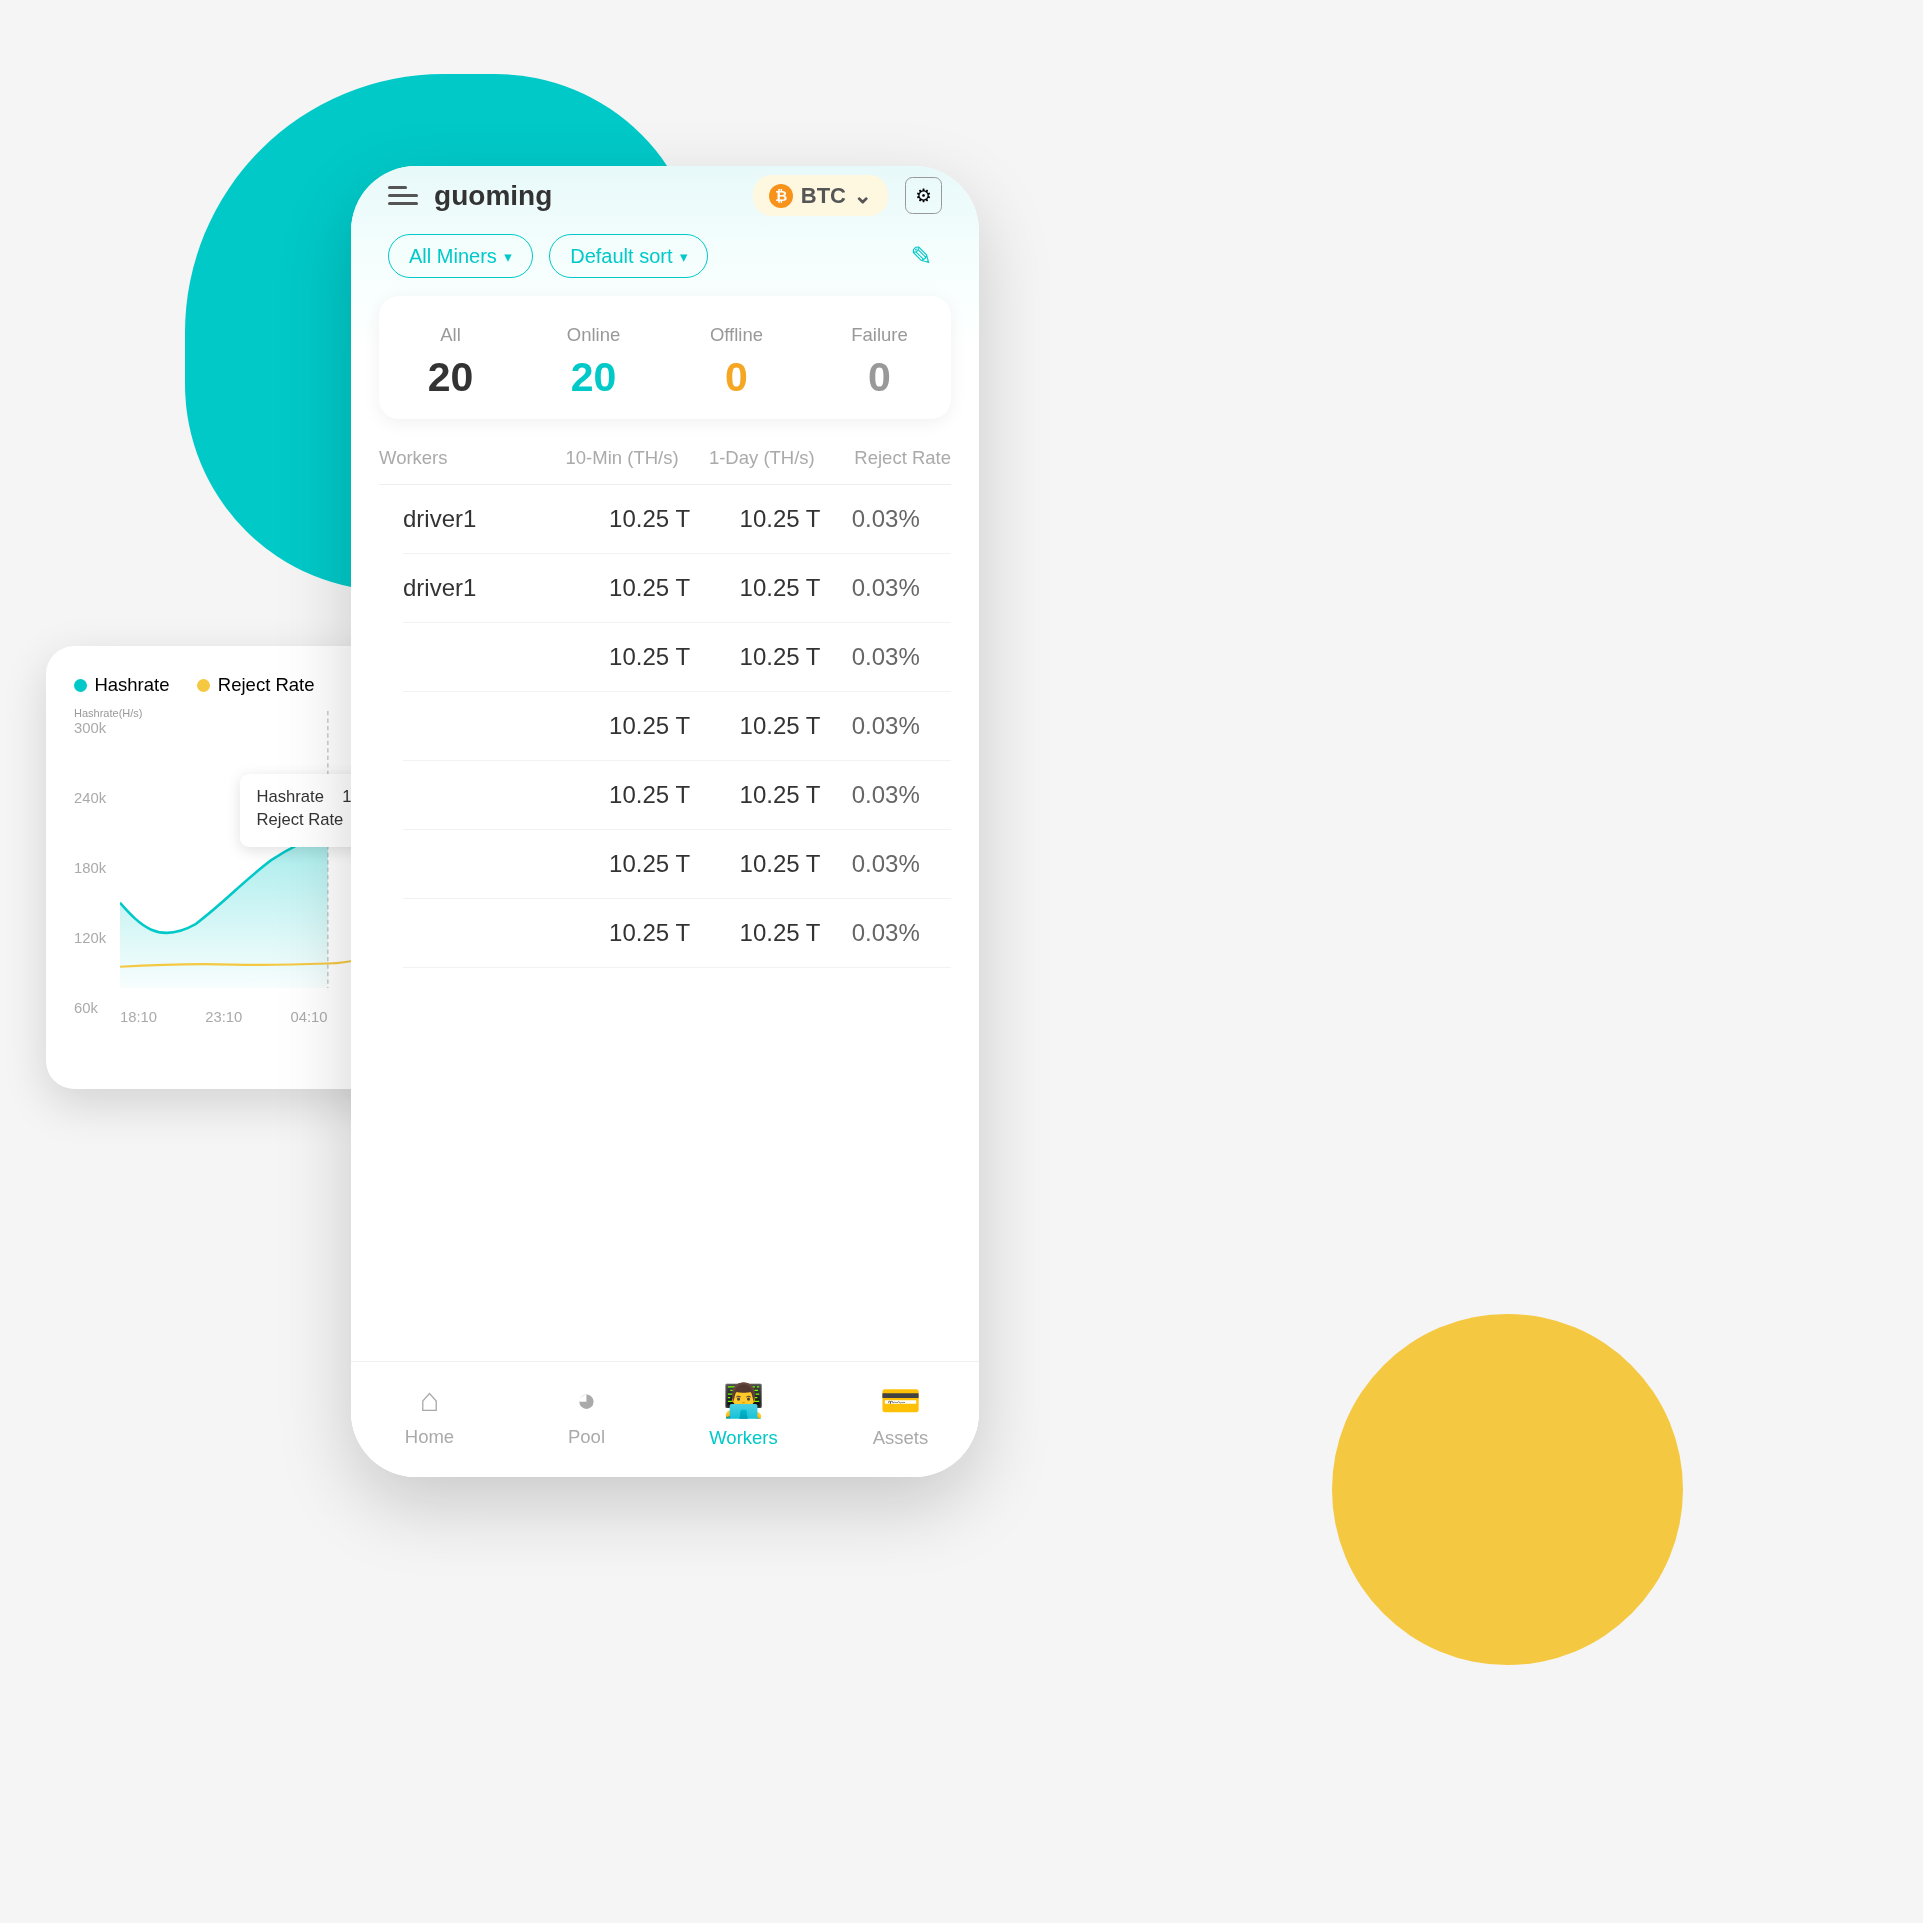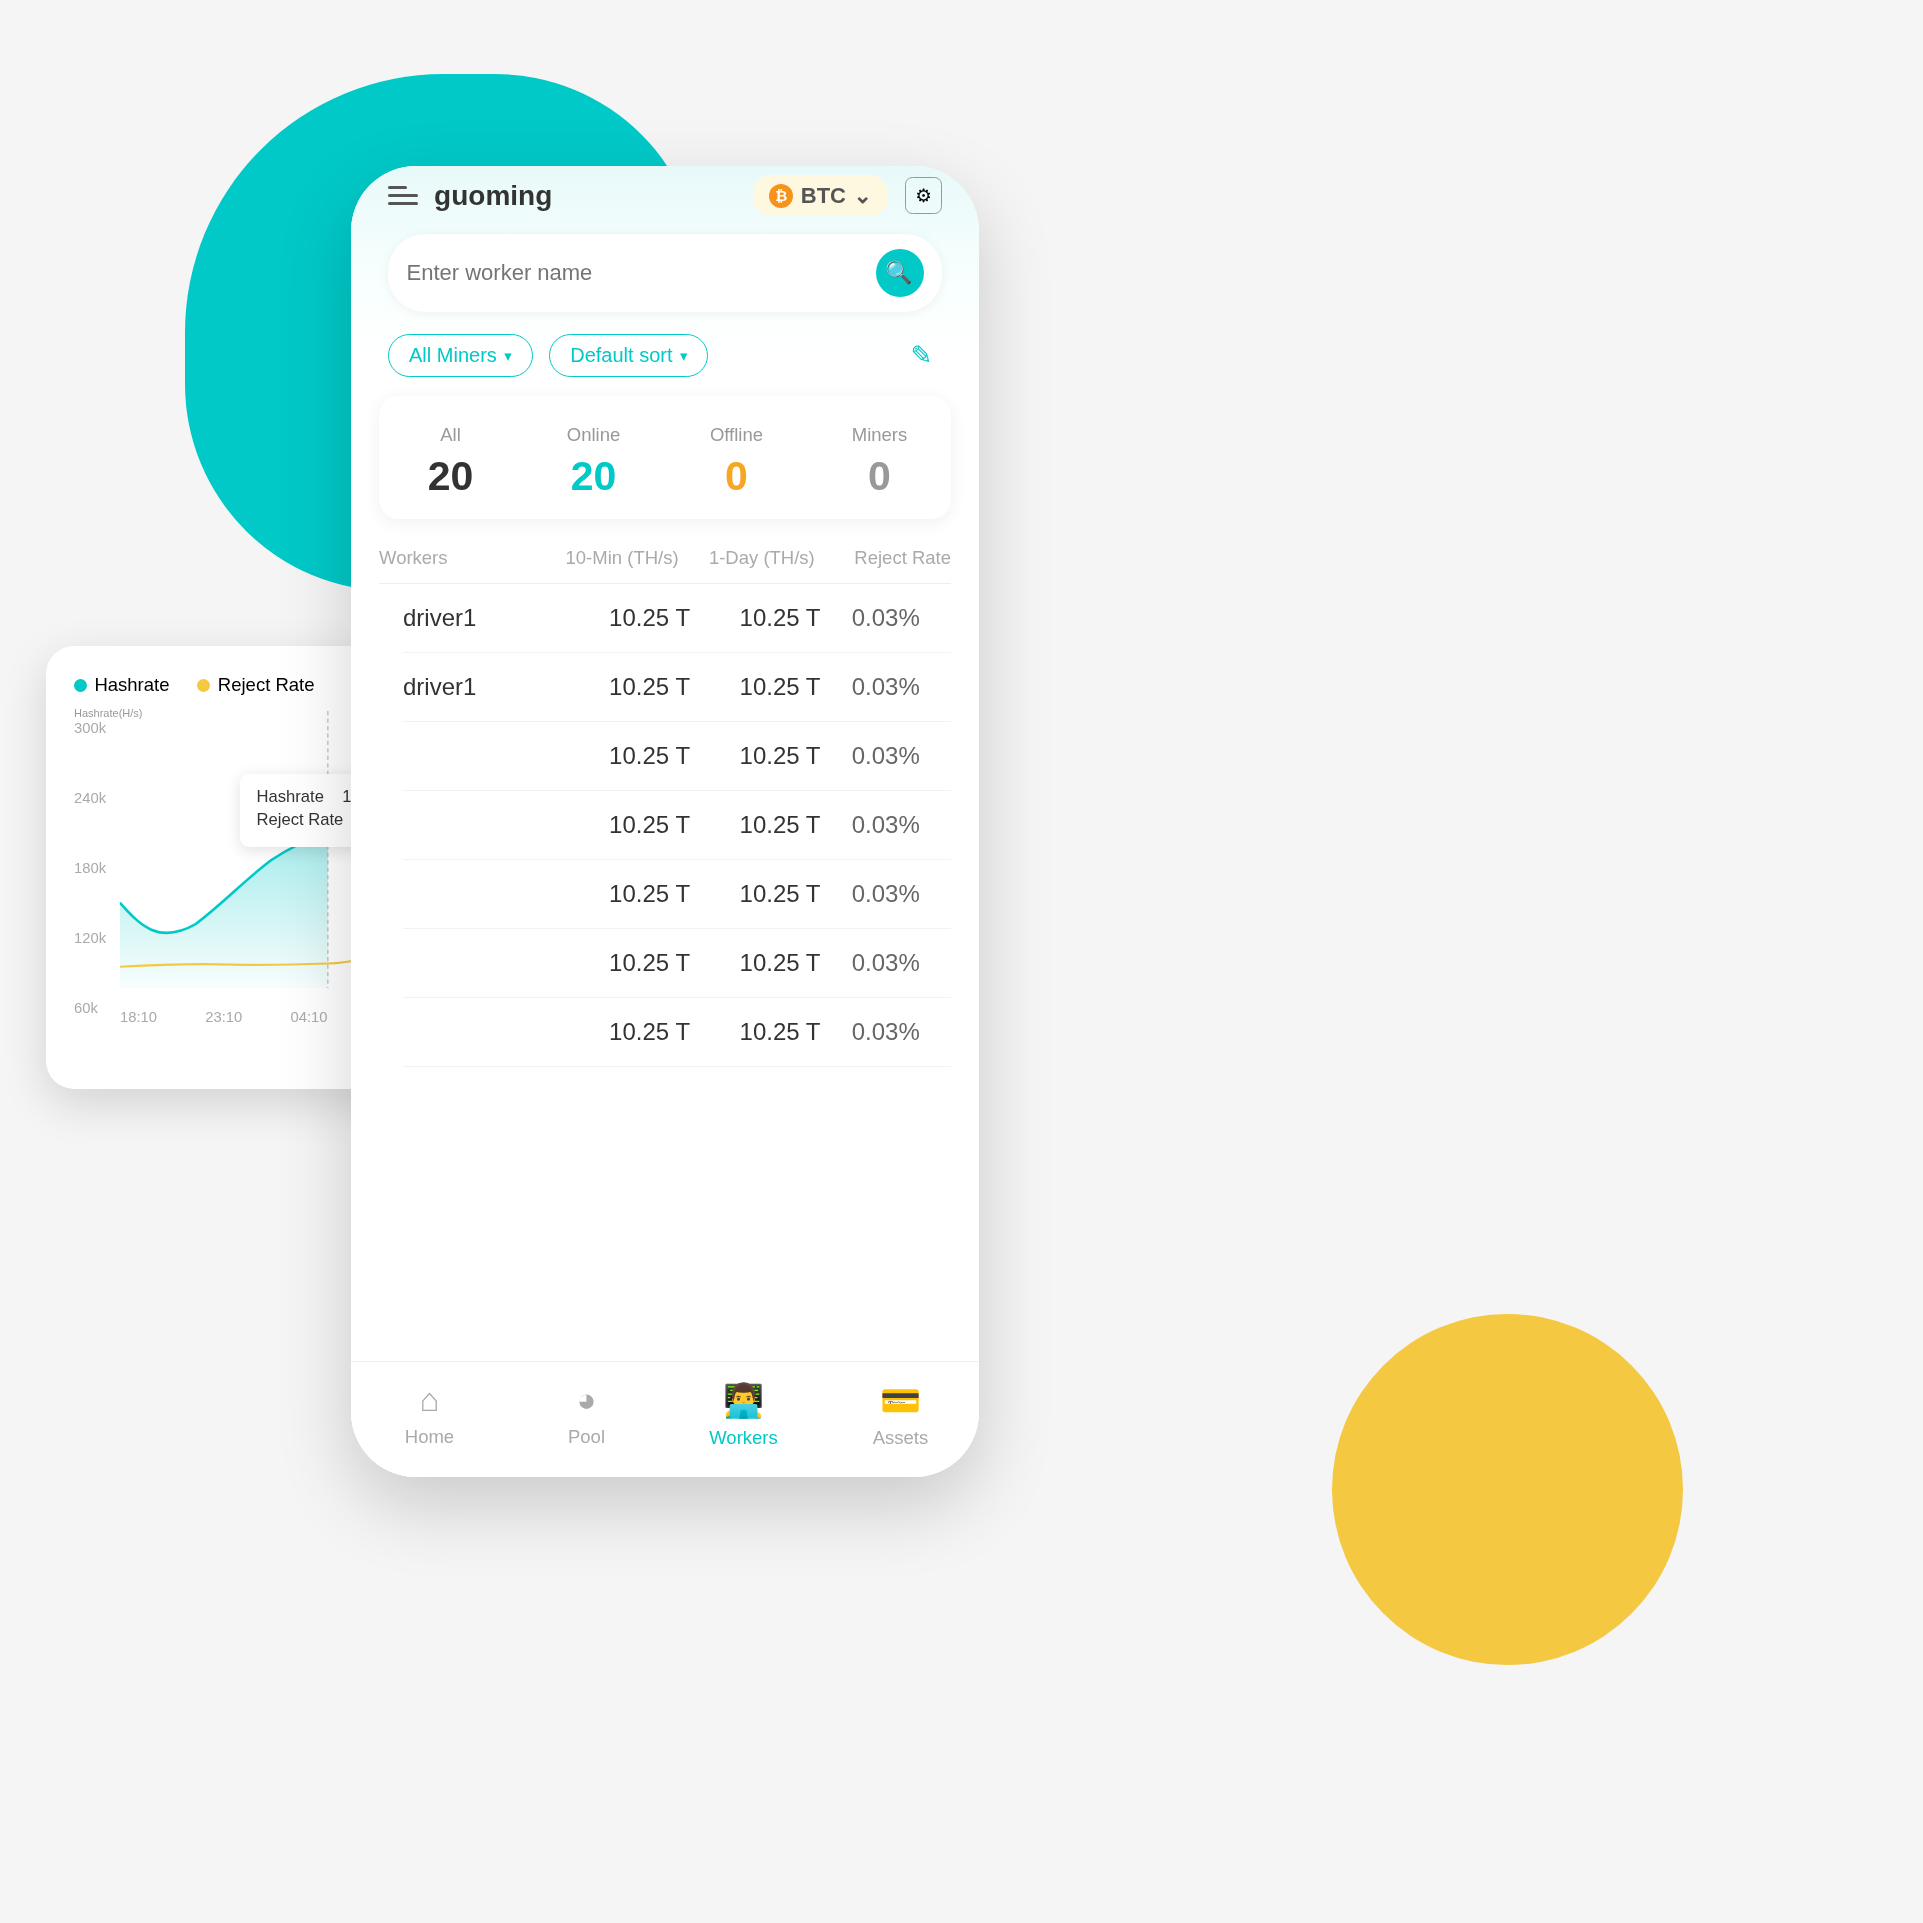--- a/index.html
+++ b/index.html
@@ -509,26 +509,20 @@
       <div class="header-right">
         <div class="btc-badge">
           <div class="btc-dot">₿</div>
           <span>BTC</span>
           <span>⌄</span>
         </div>
         <div class="settings-hex">⚙</div>
       </div>
     </div>
 
-    <div class="search-bar">
-      <input class="search-input" type="text" readonly="" placeholder="Enter worker name" style="">
-      <div class="search-btn">
-        <span class="search-btn-icon">🔍</span>
-      </div>
-    </div>
 
     <div class="filter-row">
       <div class="filter-chip">
         <span>All Miners</span>
         <span class="filter-chip-arrow">▾</span>
       </div>
       <div class="filter-chip">
         <span>Default sort</span>
         <span class="filter-chip-arrow">▾</span>
       </div>
@@ -544,21 +538,21 @@
         </div>
         <div class="stat-item">
           <div class="stat-label">Online</div>
           <div class="stat-value online">20</div>
         </div>
         <div class="stat-item">
           <div class="stat-label">Offline</div>
           <div class="stat-value offline">0</div>
         </div>
         <div class="stat-item">
-          <div class="stat-label">Miners</div>
+          <div class="stat-label">Failure</div>
           <div class="stat-value failure">0</div>
         </div>
       </div>
     </div>
 
     <div class="worker-table">
       <div class="table-header">
         <span class="th th-workers">Workers</span>
         <span class="th th-10min">10-Min (TH/s)</span>
         <span class="th th-1day">1-Day (TH/s)</span>

